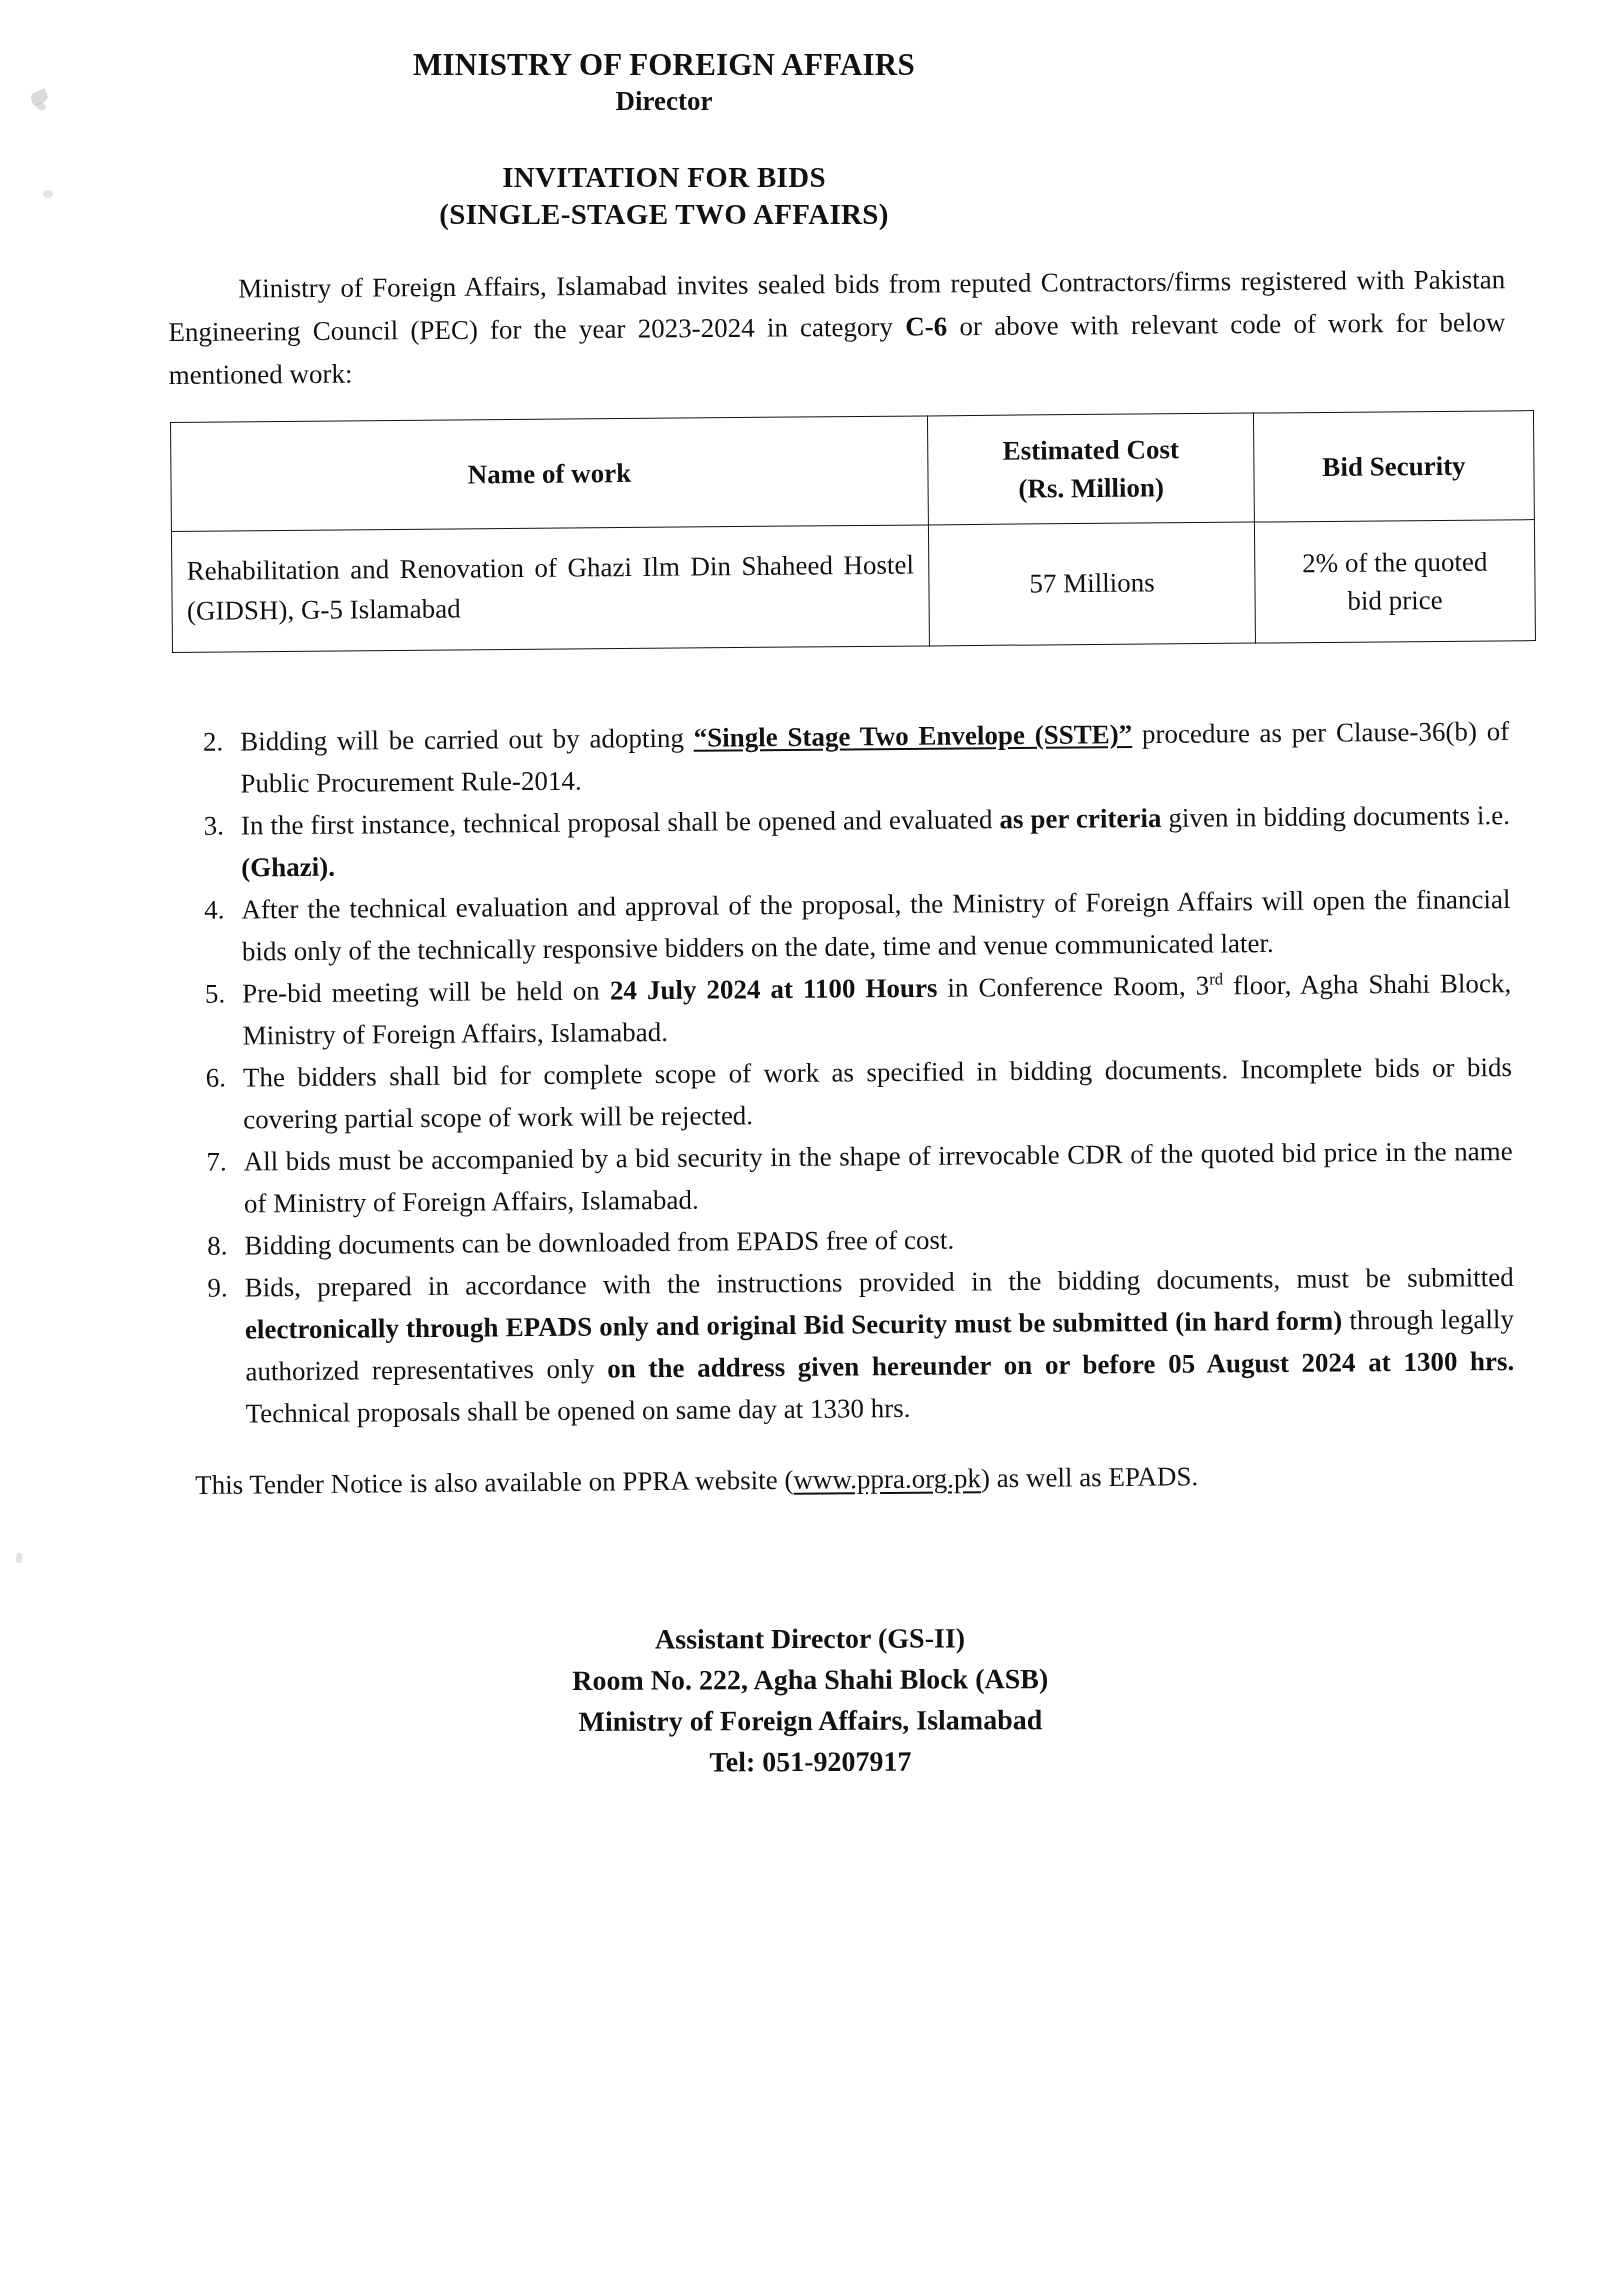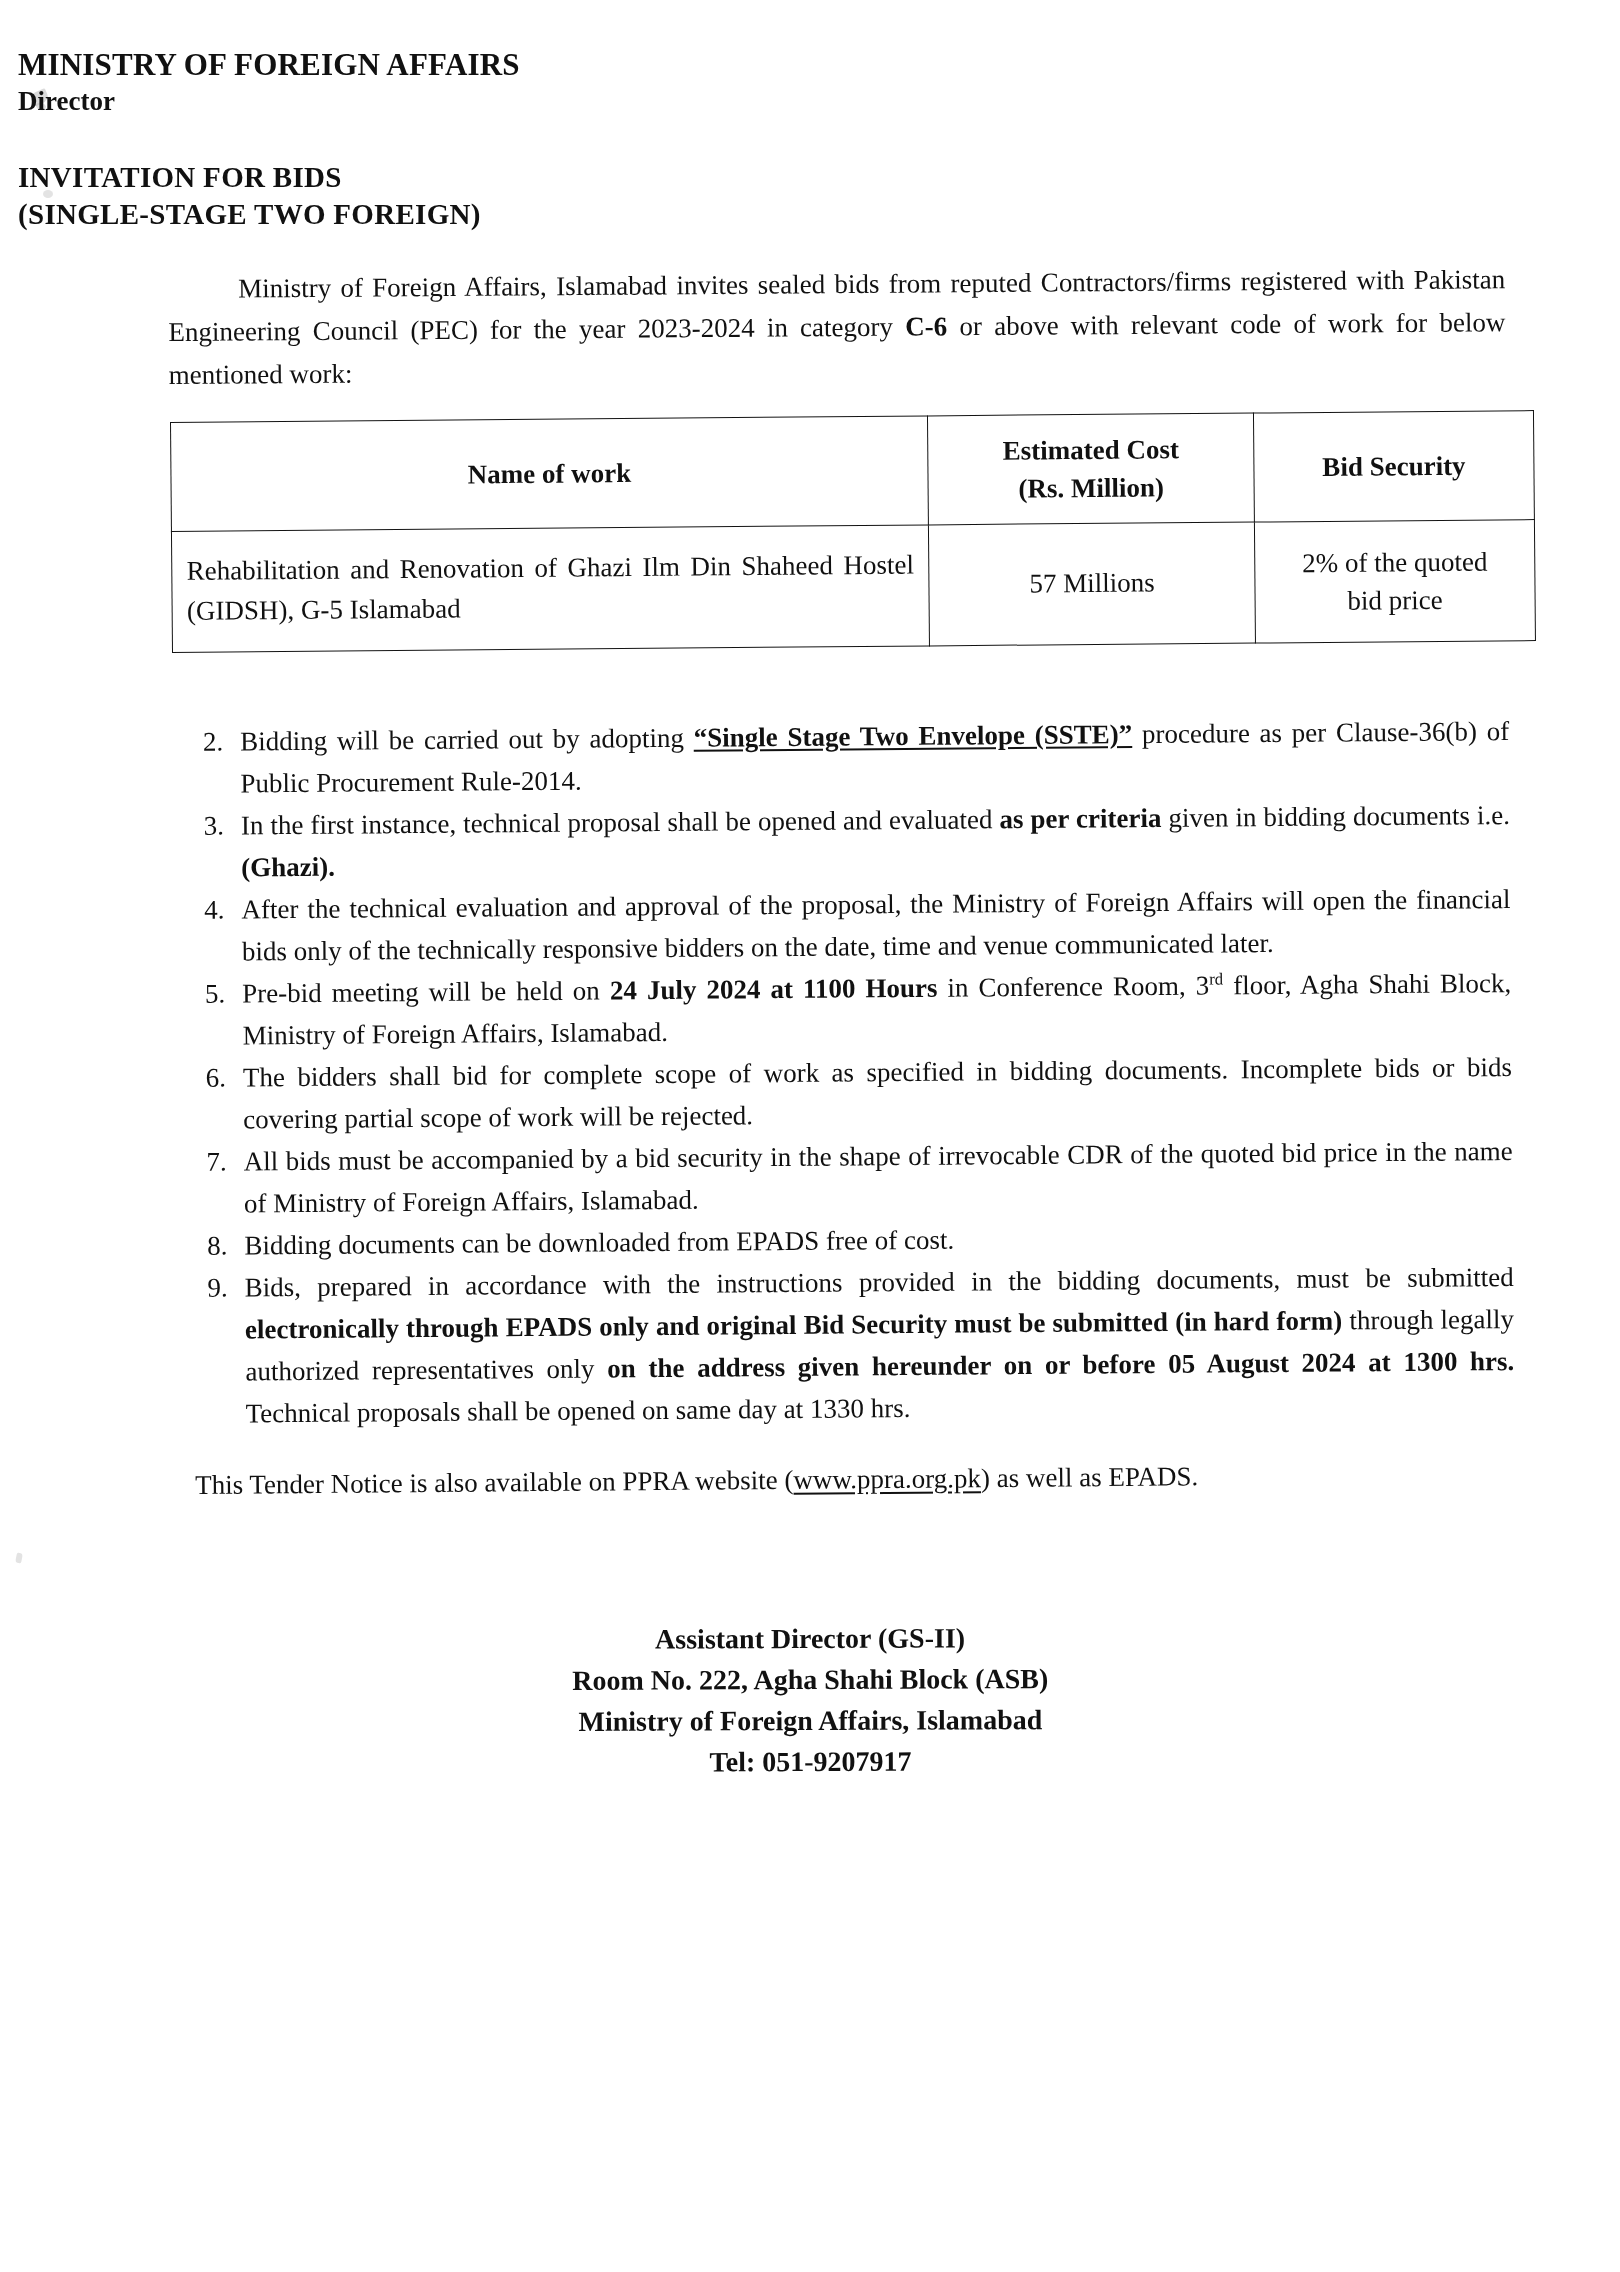--- a/index.html
+++ b/index.html
@@ -48,22 +48,23 @@
     left: 15.6px; top: 1553px;
     width: 5.8px; height: 10.4px;
     border-radius: 20% 40% 20% 40%;
     transform: rotate(12deg);
     opacity: 0.4;
   }
 
   
   .hdr-block {
     position: absolute;
-    left: 18px;
+    left: 4px;
     width: 1320px;
+    text-align: center;
   }
   .hdr-ministry {
     top: 47px;
     font-size: 31px;
     font-weight: bold;
     letter-spacing: 0.2px;
   }
   .hdr-city {
     top: 86px;
     font-size: 27px;
@@ -214,21 +215,21 @@
 <div class="page">
 
   <div class="smudge smudge-a"></div>
   <div class="smudge smudge-b"></div>
   <div class="smudge smudge-c"></div>
   <div class="smudge smudge-d"></div>
 
   <div class="hdr-block hdr-ministry">MINISTRY OF FOREIGN AFFAIRS</div>
   <div class="hdr-block hdr-city">Director</div>
   <div class="hdr-block hdr-ifb">INVITATION FOR BIDS</div>
-  <div class="hdr-block hdr-stage">(SINGLE-STAGE TWO FOREIGN)</div>
+  <div class="hdr-block hdr-stage">(SINGLE-STAGE TWO AFFAIRS)</div>
 
   <div class="intro">
     <span>Ministry of Foreign Affairs, Islamabad invites sealed bids from reputed Contractors/firms registered with Pakistan Engineering Council (PEC) for the year 2023-2024 in category </span><b>C-6</b><span> or above with relevant code of work for below mentioned work:</span>
   </div>
 
   <div class="tbl-wrap">
     <table class="bids">
       <tbody>
           <tr>
         <td class="th-cell col-name">Name of work</td>

